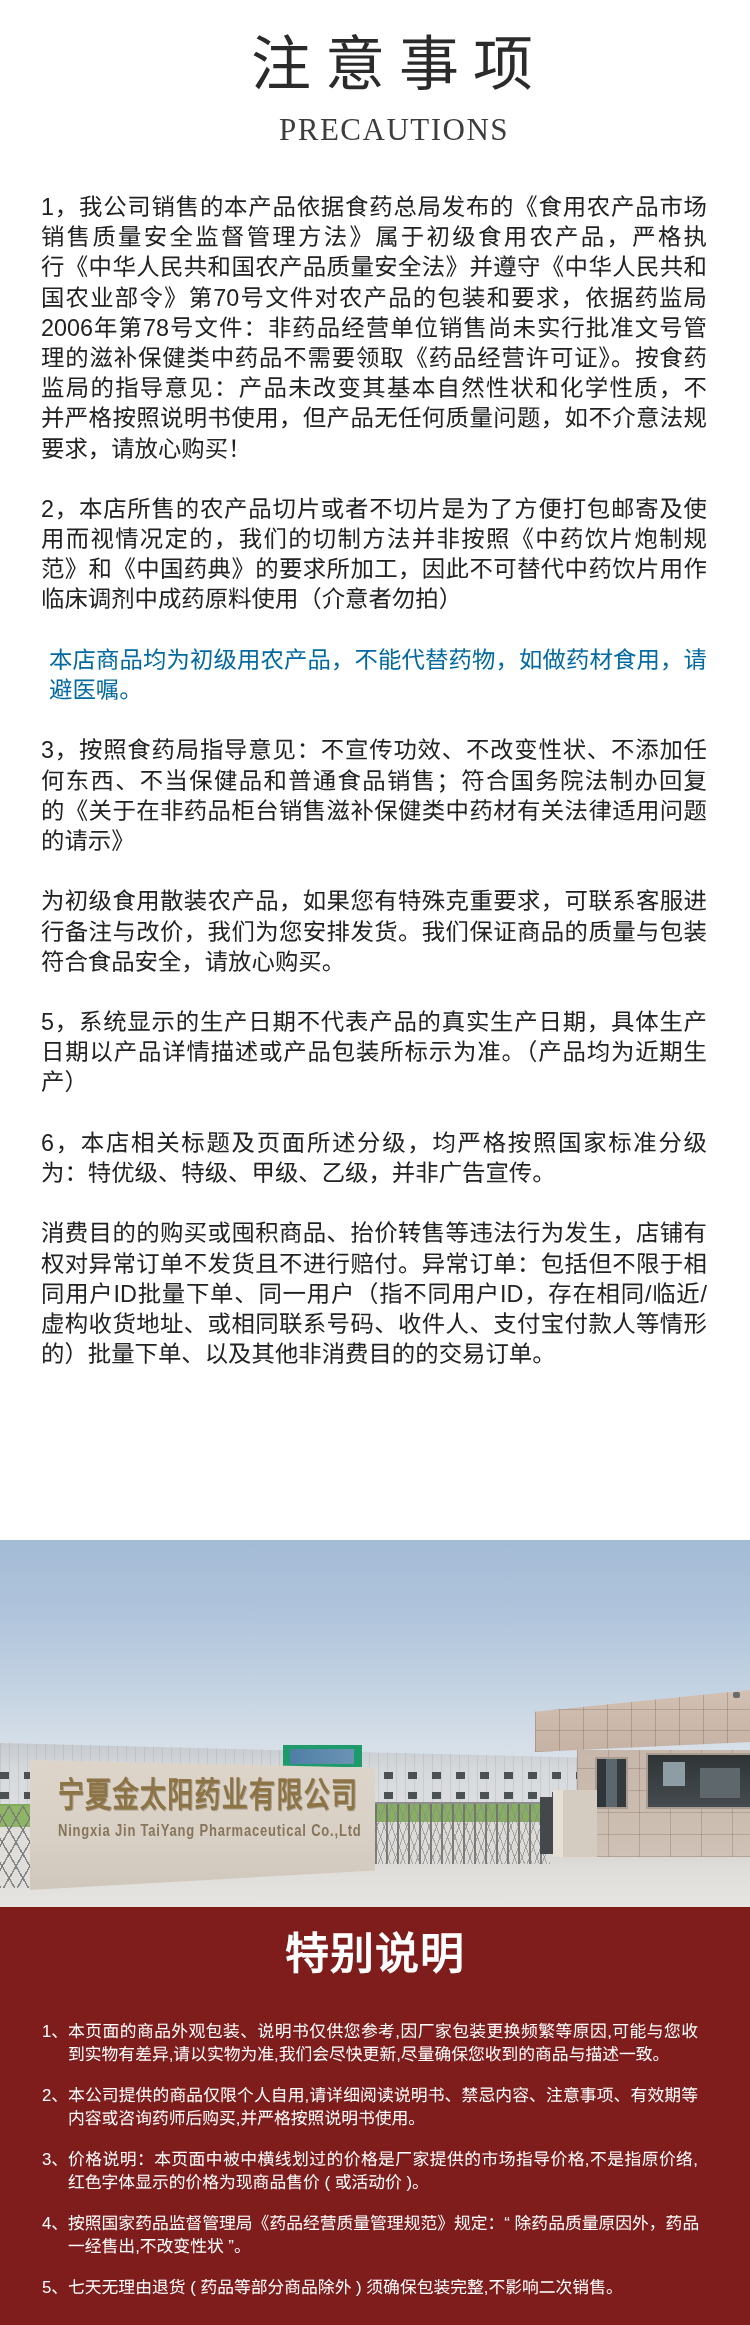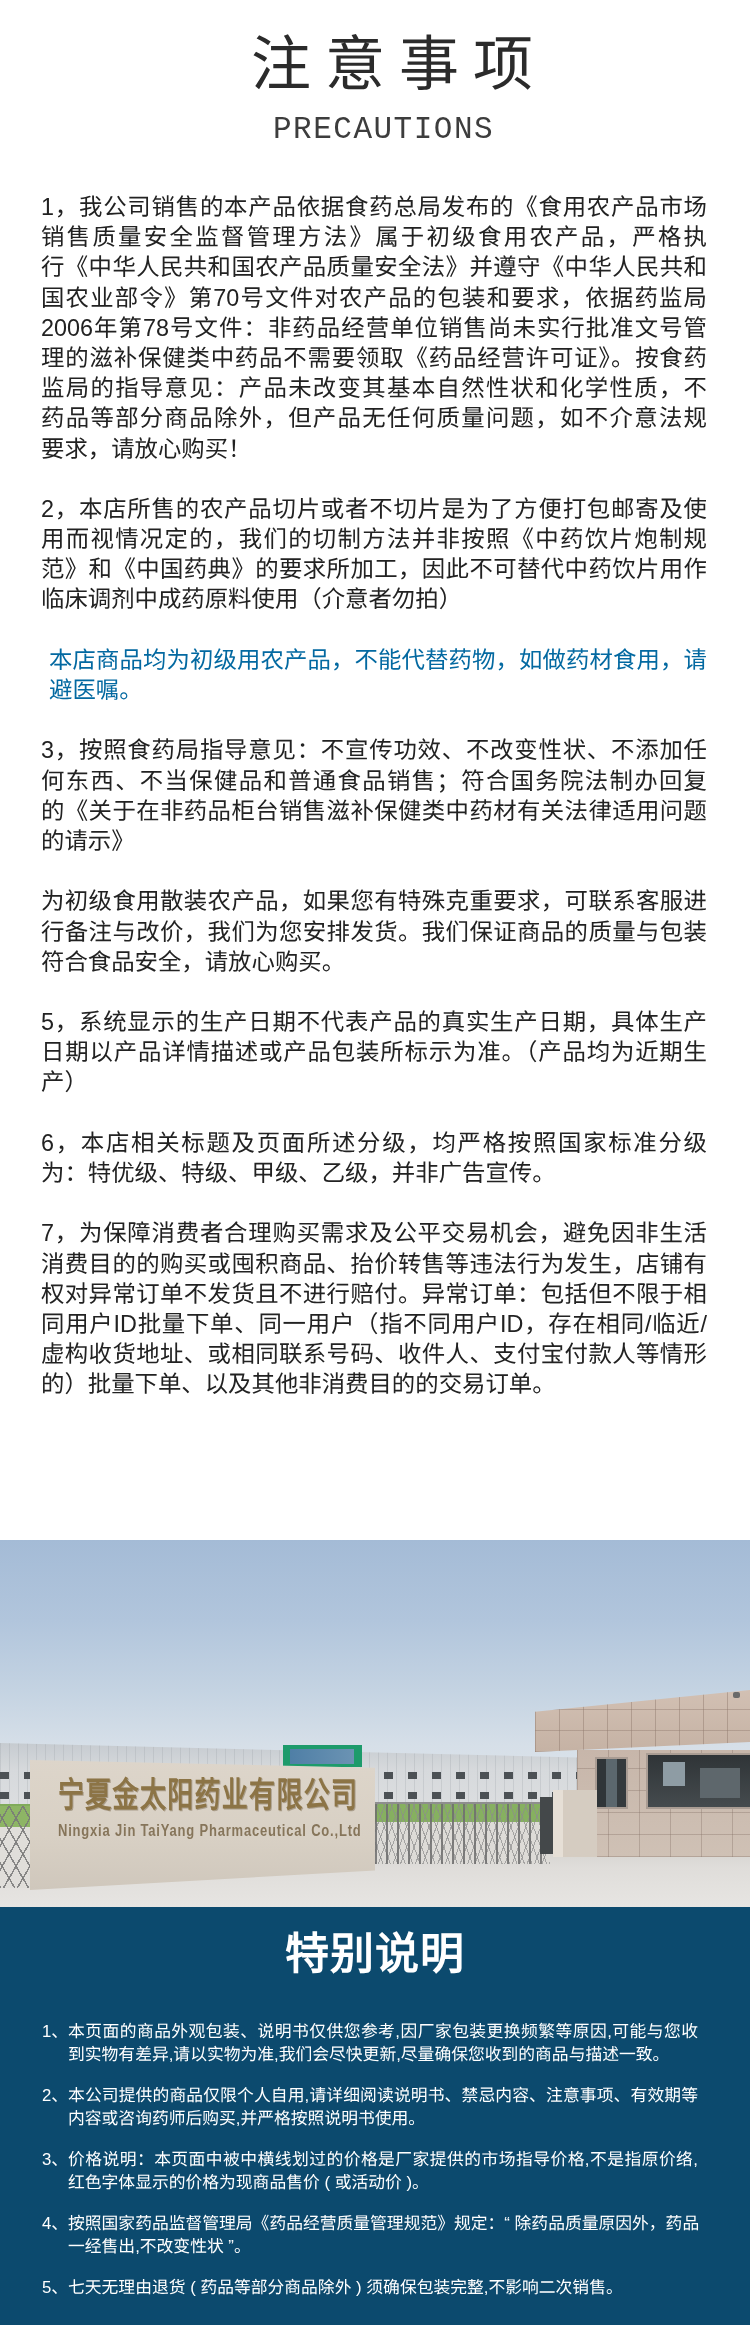--- a/index.html
+++ b/index.html
@@ -2,21 +2,21 @@
 <html lang="zh-CN"><head>
 <meta charset="utf-8">
 <style>
 *{box-sizing:border-box;margin:0;padding:0}
 html,body{width:750px;height:2325px;background:#ffffff;overflow:hidden}
 body{position:relative;font-family:"Liberation Sans","DejaVu Sans",sans-serif;color:#222222}
 .abs{position:absolute}
 
 
 #title{left:251px;top:30px;font-size:60px;line-height:70px;letter-spacing:14px;font-weight:300;color:#2b2b2b;white-space:nowrap}
-#subtitle{left:273px;top:114px;font-size:31px;line-height:31px;letter-spacing:1.5px;color:#3d3d3d;white-space:nowrap;font-weight:normal;font-family:Liberation Mono, monospace}
+#subtitle{left:279px;top:114px;font-size:31px;line-height:31px;letter-spacing:1.5px;color:#3d3d3d;white-space:nowrap;font-weight:normal;font-family:Liberation Serif, serif}
 
 
 #precautions{left:41px;top:192px;width:666px;font-size:23.4px;line-height:30.2px;color:#222222}
 .para{margin-bottom:30.2px}
 .line{height:30.2px;white-space:nowrap;text-align:justify;text-align-last:justify}
 .line.last{text-align-last:left}
 .para.warning{color:#e8171f}
 
 
 #photo{left:0;top:1540px;width:750px;height:367px;overflow:hidden;background:#86efac}
@@ -69,21 +69,21 @@
 <div id="precautions" class="abs" style="color: rgb(34, 34, 34);">
 
   <div class="para">
     <div class="line">1，我公司销售的本产品依据食药总局发布的《食用农产品市场</div>
     <div class="line">销售质量安全监督管理方法》属于初级食用农产品，严格执</div>
     <div class="line">行《中华人民共和国农产品质量安全法》并遵守《中华人民共和</div>
     <div class="line">国农业部令》第70号文件对农产品的包装和要求，依据药监局</div>
     <div class="line">2006年第78号文件：非药品经营单位销售尚未实行批准文号管</div>
     <div class="line">理的滋补保健类中药品不需要领取《药品经营许可证》。按食药</div>
     <div class="line">监局的指导意见：产品未改变其基本自然性状和化学性质，不</div>
-    <div class="line">药品等部分商品除外，但产品无任何质量问题，如不介意法规</div>
+    <div class="line">并严格按照说明书使用，但产品无任何质量问题，如不介意法规</div>
     <div class="line last">要求，请放心购买！</div>
   </div>
 
   <div class="para">
     <div class="line">2，本店所售的农产品切片或者不切片是为了方便打包邮寄及使</div>
     <div class="line">用而视情况定的，我们的切制方法并非按照《中药饮片炮制规</div>
     <div class="line">范》和《中国药典》的要求所加工，因此不可替代中药饮片用作</div>
     <div class="line last">临床调剂中成药原料使用（介意者勿拍）</div>
   </div>
 
@@ -110,21 +110,20 @@
     <div class="line">日期以产品详情描述或产品包装所标示为准。（产品均为近期生</div>
     <div class="line last">产）</div>
   </div>
 
   <div class="para">
     <div class="line">6，本店相关标题及页面所述分级，均严格按照国家标准分级</div>
     <div class="line last">为：特优级、特级、甲级、乙级，并非广告宣传。</div>
   </div>
 
   <div class="para">
-    <div class="line">7，为保障消费者合理购买需求及公平交易机会，避免因非生活</div>
     <div class="line">消费目的的购买或囤积商品、抬价转售等违法行为发生，店铺有</div>
     <div class="line">权对异常订单不发货且不进行赔付。异常订单：包括但不限于相</div>
     <div class="line">同用户ID批量下单、同一用户（指不同用户ID，存在相同/临近/</div>
     <div class="line">虚构收货地址、或相同联系号码、收件人、支付宝付款人等情形</div>
     <div class="line last">的）批量下单、以及其他非消费目的的交易订单。</div>
   </div>
 </div>
 
 <div id="photo" class="abs">
   <div class="ph sky"></div>
@@ -145,21 +144,21 @@
   <div class="ph glare1"></div>
   <div class="ph glare2"></div>
   <div class="ph guard-roof"></div>
   <div class="ph camera"></div>
   <div class="ph pillar"></div>
   <div class="ph wall"></div>
   <div class="ph sign-cn">宁夏金太阳药业有限公司</div>
   <div class="ph sign-en">Ningxia Jin TaiYang Pharmaceutical Co.,Ltd</div>
 </div>
 
-<section id="special" class="abs" style="background-color: #0c4a6e;">
+<section id="special" class="abs" style="background-color: #7f1d1d;">
   <h2 id="special-title">特别说明</h2>
   <div id="special-list">
 
     <div class="item">
       <span class="item-num">1、</span>
       <div class="item-line">本页面的商品外观包装、说明书仅供您参考,因厂家包装更换频繁等原因,可能与您收</div>
       <div class="item-line last">到实物有差异,请以实物为准,我们会尽快更新,尽量确保您收到的商品与描述一致。</div>
     </div>
 
     <div class="item">

